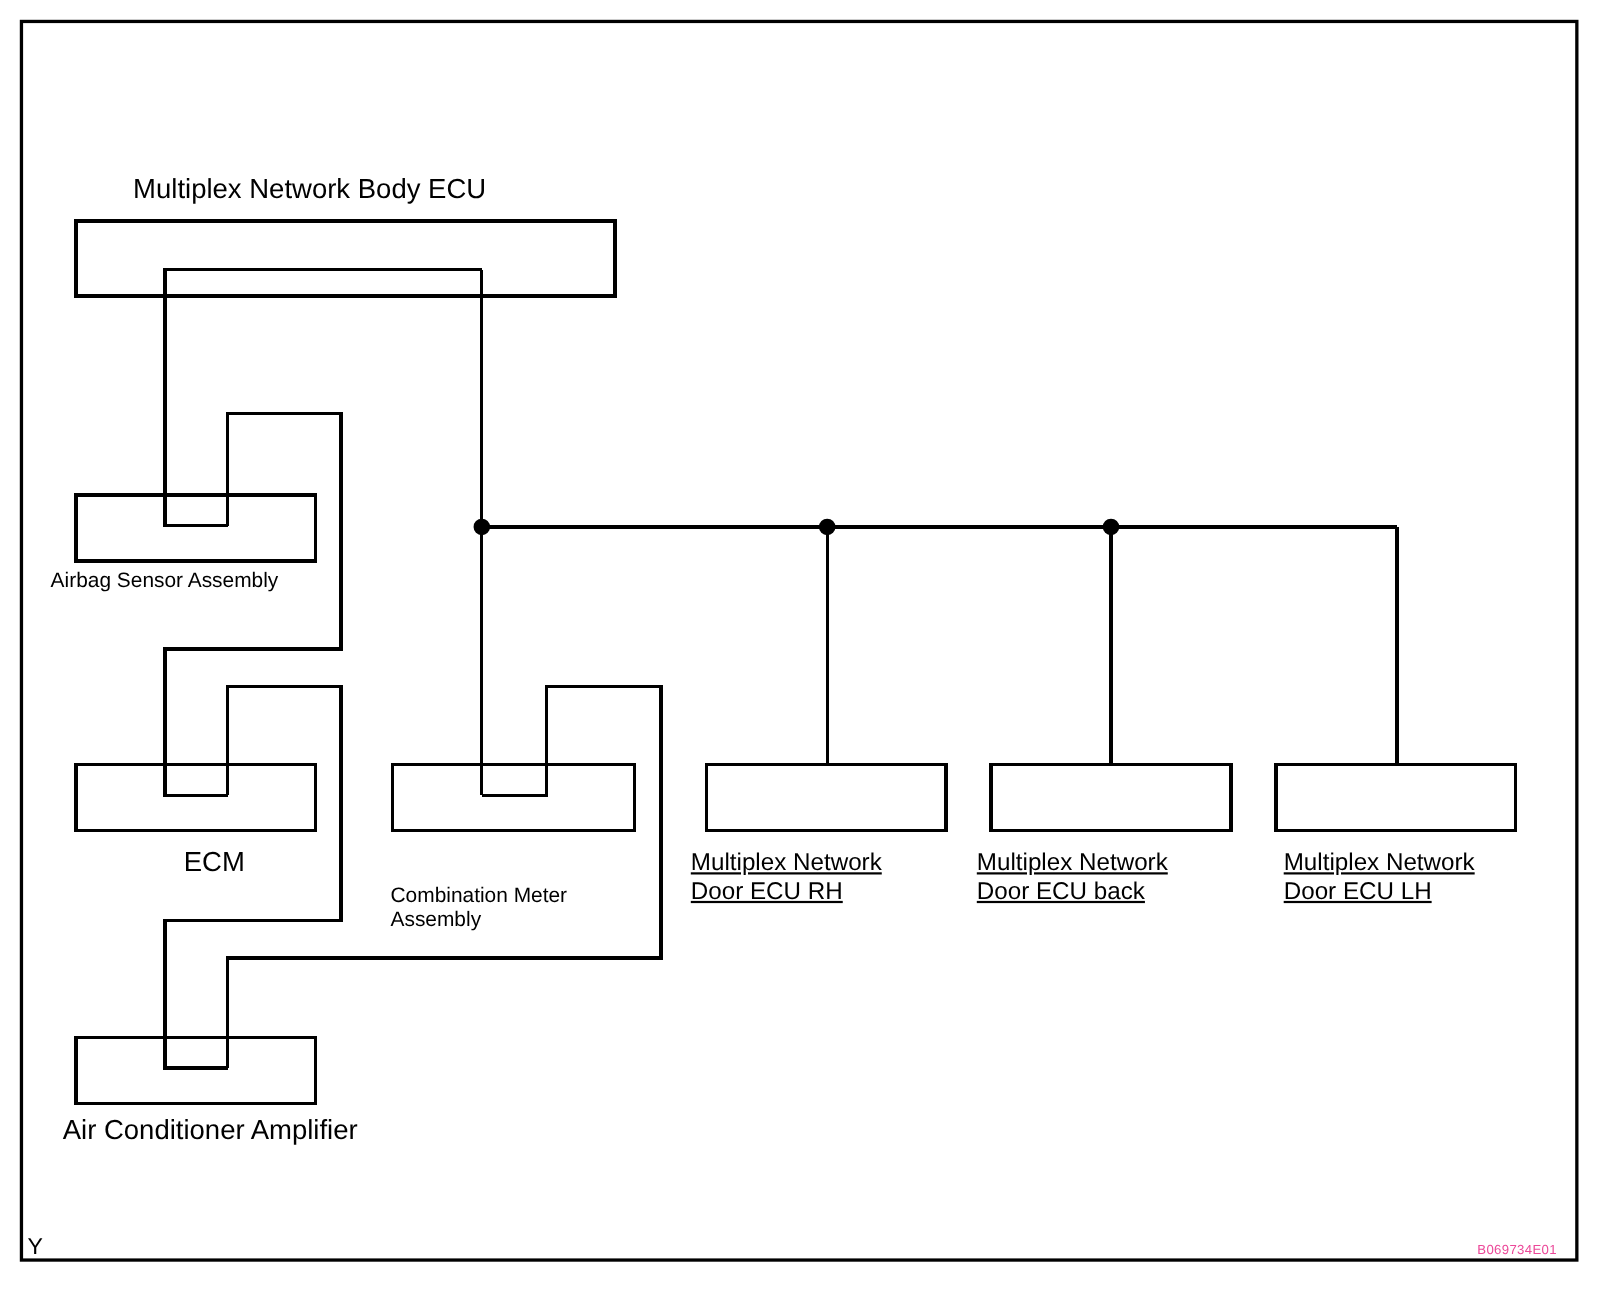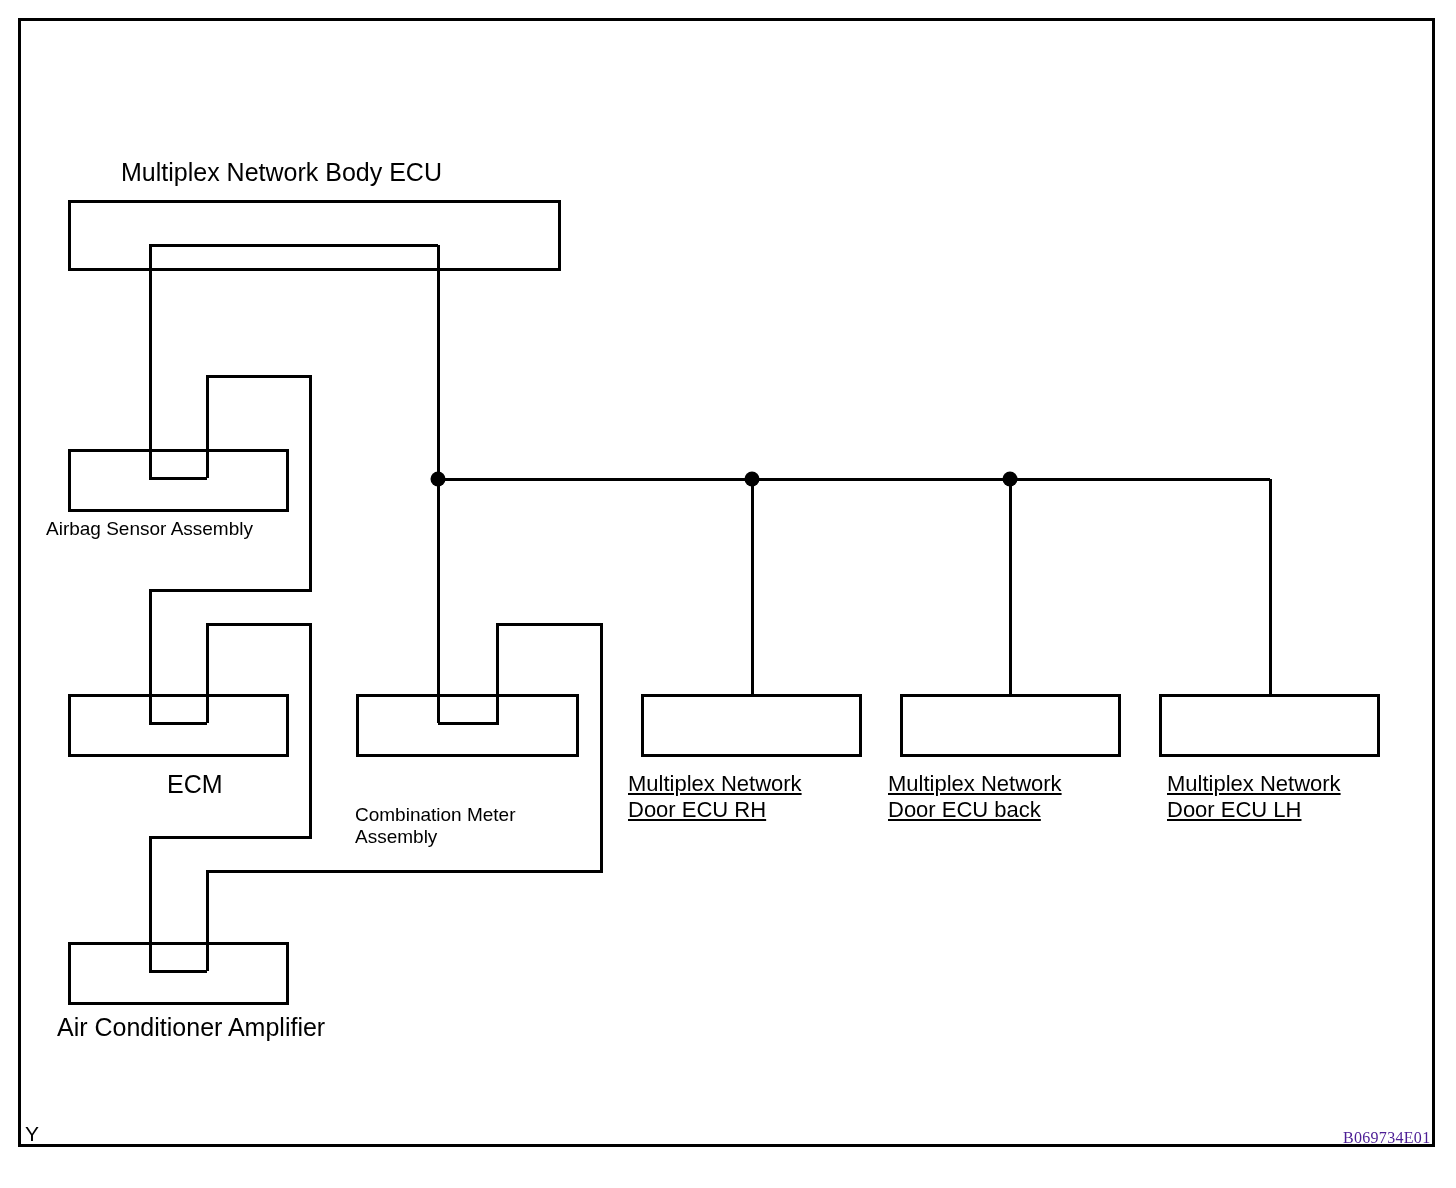--- a/index.html
+++ b/index.html
@@ -6,21 +6,21 @@
   html,body{margin:0;padding:0;background:#ffffff;}
   body{font-family:"Liberation Sans", sans-serif;}
   #stage{position:relative;width:1456px;height:1188px;background:#ffffff;overflow:hidden;}
   #border{position:absolute;left:18px;top:18px;width:1417px;height:1129px;border:3px solid #000;box-sizing:border-box;}
   svg#wires{position:absolute;left:0;top:0;width:1456px;height:1188px;}
   .node-label{position:absolute;color:#000;white-space:pre;line-height:1.18;}
   .lbl-lg{font-size:25px;}
   .lbl-md{font-size:22px;text-decoration:underline;}
   .lbl-sm{font-size:19px;}
   .corner-mark{position:absolute;font-size:21px;color:#000;}
-  .code-mark{position:absolute;font-size:16px;color:#4c1d95;letter-spacing:0.3px;font-family:Liberation Serif, serif;}
+  .code-mark{position:absolute;font-size:12px;color:#ec4899;letter-spacing:0.3px;font-family:Liberation Sans, sans-serif;}
 </style>
 </head>
 <body>
 
 <div id="stage">
 
   <div id="border"></div>
 
   <svg id="wires" viewBox="0 0 1456 1188">
     <g stroke="#000" fill="none" stroke-width="3" shape-rendering="crispEdges">

